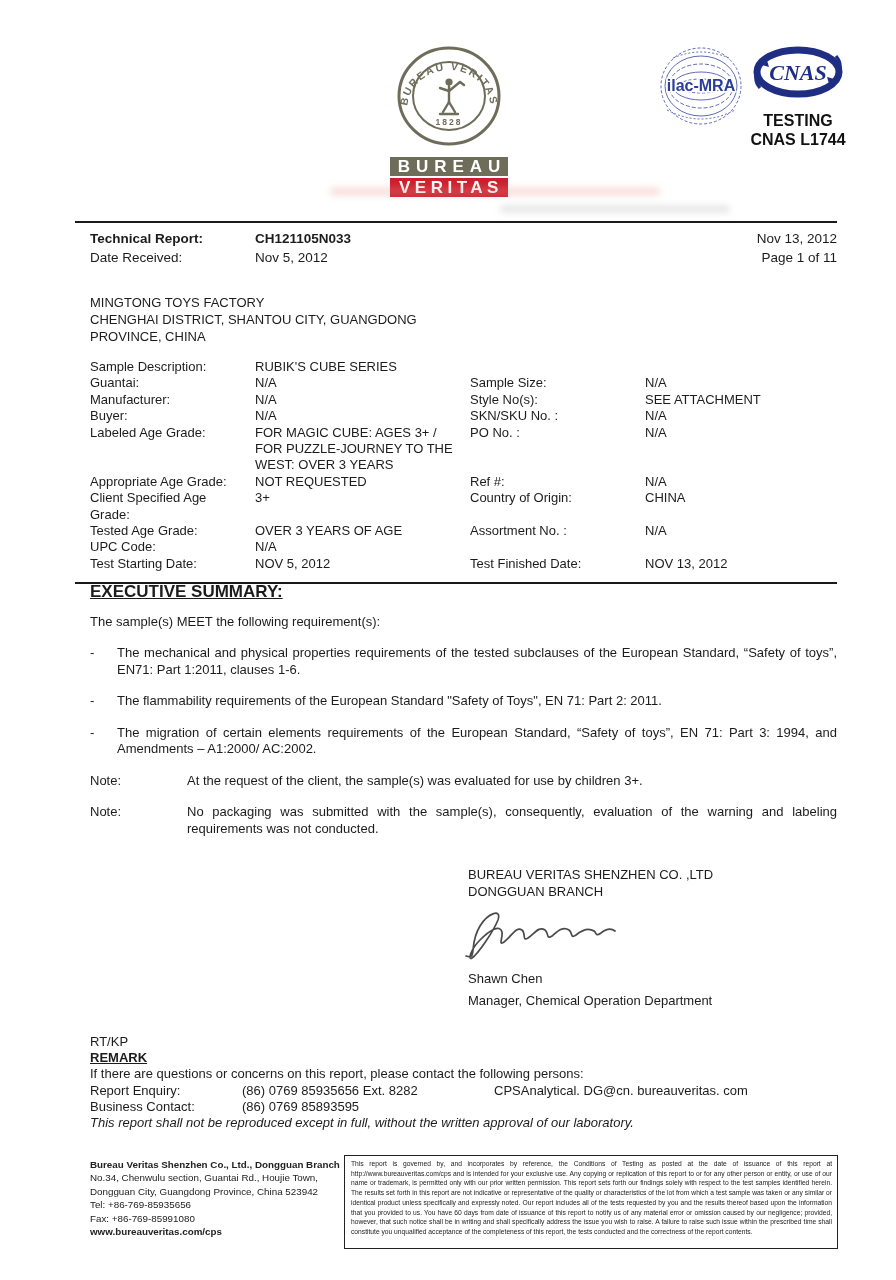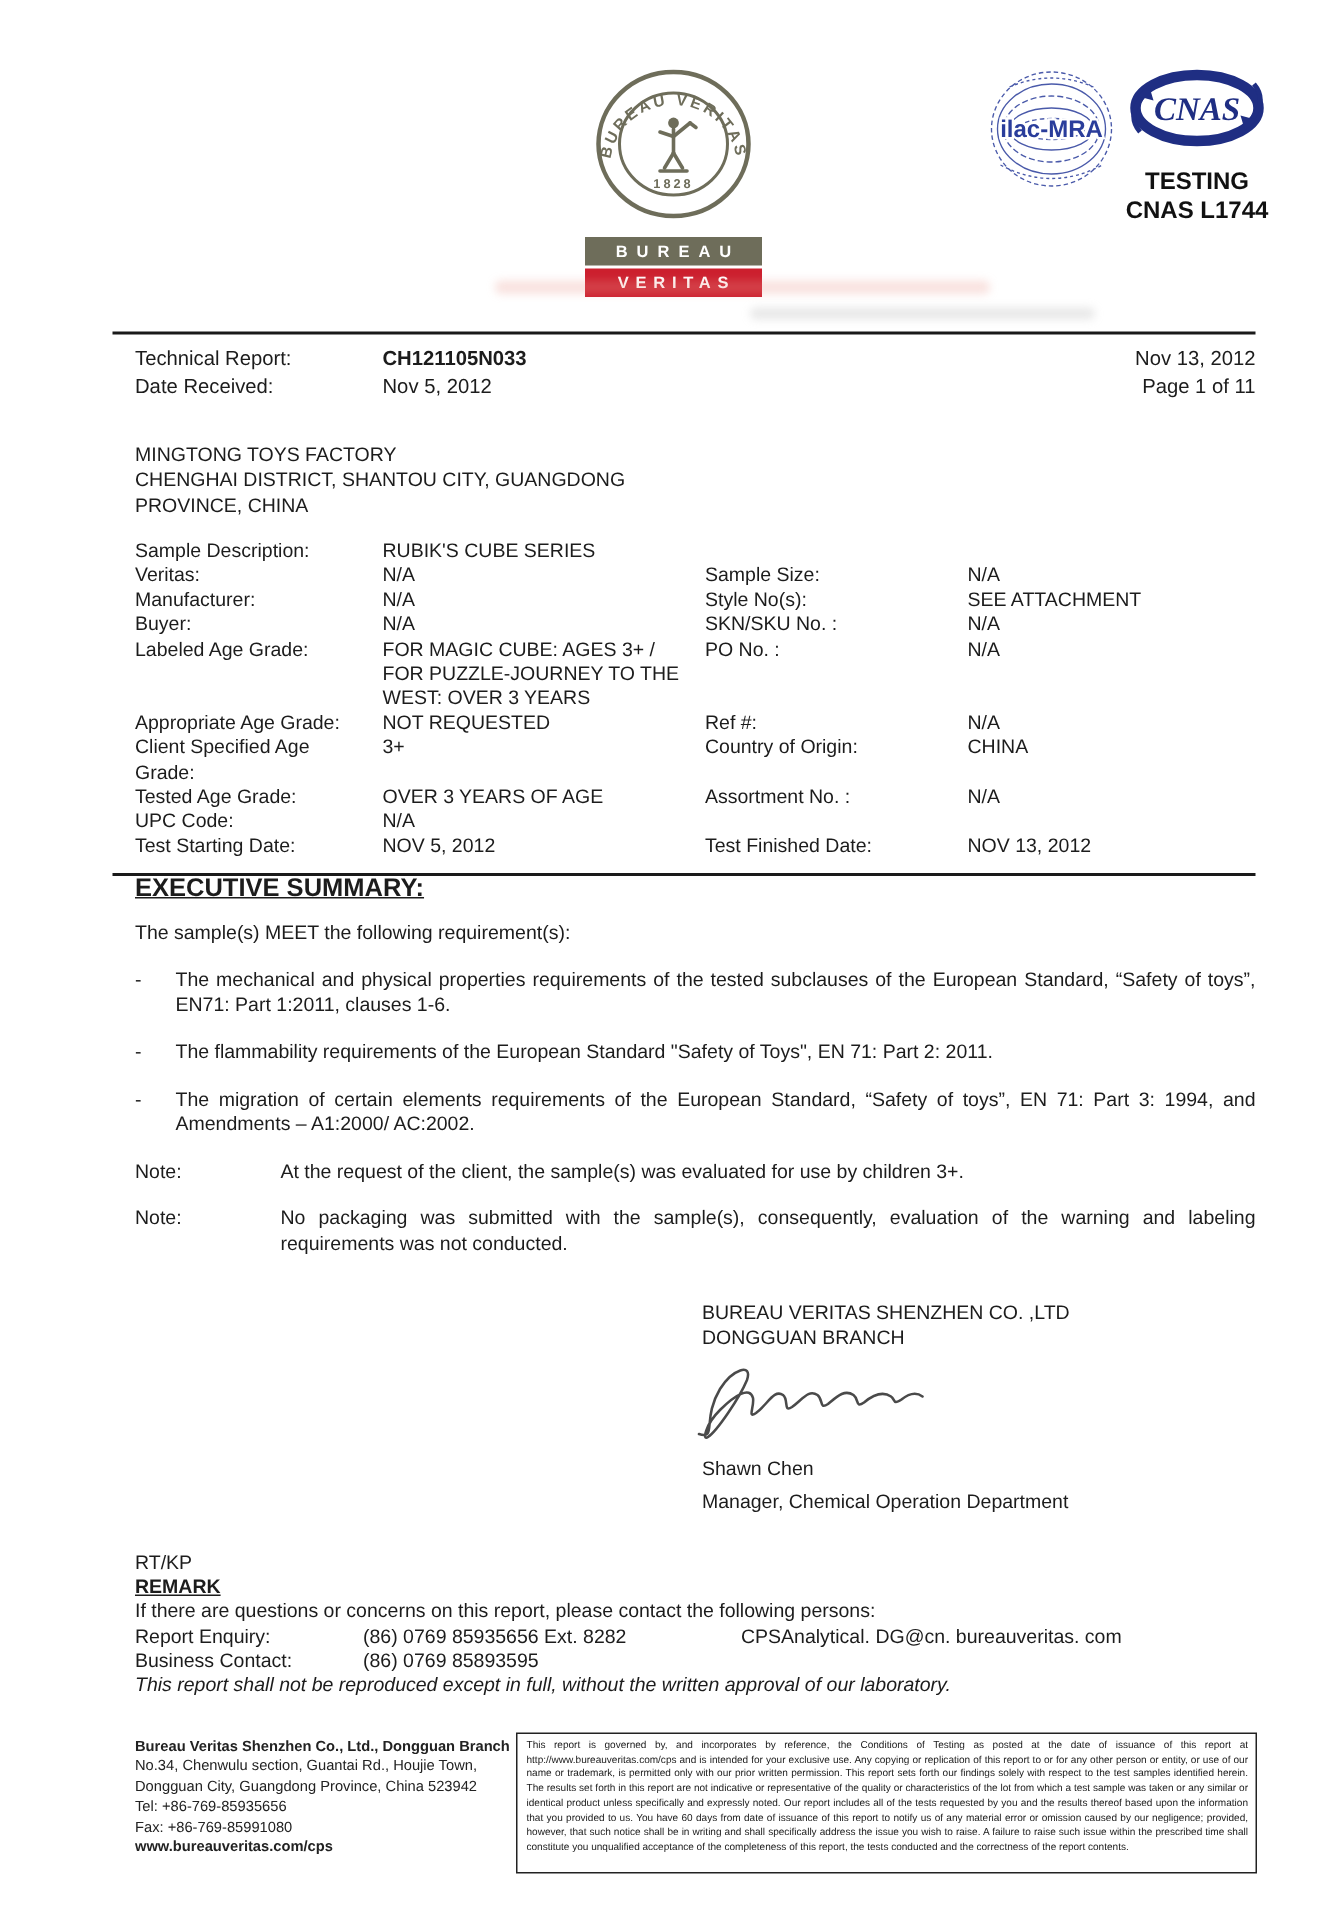--- a/index.html
+++ b/index.html
@@ -7,42 +7,42 @@
   body { font-family:"Liberation Sans", sans-serif; color:#1c1c1c; }
   .page {
     position:relative; width:896px; height:1280px; margin:0 auto;
     background:#ffffff; overflow:hidden;
   }
   .abs { position:absolute; }
 
   
   .bv-logo-wrap { left:388px; top:44px; width:122px; text-align:center; }
   .bv-band { width:118px; margin:0 auto; height:19px; display:flex; align-items:center; justify-content:center;
-    color:#fff; font-weight:bold; font-size:11px; letter-spacing:6px; padding-left:6px; }
+    color:#fff; font-weight:bold; font-size:17px; letter-spacing:6px; padding-left:6px; }
   .bv-band.bureau { background:#6e6d5a; margin-top:5px; }
   .bv-band.veritas { background:#cc1f2e; margin-top:2px; letter-spacing:4.5px; padding-left:4px; }
 
   .ilac-wrap { left:653px; top:44px; width:96px; height:88px; }
   .cnas-wrap { left:748px; top:40px; width:100px; }
   .cnas-cap { text-align:center; font-weight:bold; font-size:16px; color:#111; line-height:17px; margin-top:2px; }
 
   .smudge-pink { left:330px; top:187px; width:330px; height:9px;
      background:rgba(235,150,140,0.28); filter:blur(3px); border-radius:4px; }
   .smudge-gray { left:500px; top:205px; width:230px; height:8px;
      background:rgba(180,180,180,0.30); filter:blur(3px); border-radius:4px; }
 
   
   .rule { left:75px; width:762px; height:0; border-top:2px solid #1a1a1a; }
   .rule-1 { top:221px; }
   .rule-2 { top:582px; border-top-width:2px; }
 
   
   .hdr { left:90px; top:229px; width:747px; font-size:13.5px; line-height:19px; }
   .hdr-row { display:flex; }
-  .hdr-label { width:165px; font-weight:normal; }
+  .hdr-label { width:165px; font-weight:bold; }
   .hdr-label.normal { font-weight:normal; }
   .hdr-value { width:360px; font-weight:bold; }
   .hdr-value.normal { font-weight:normal; }
   .hdr-right { margin-left:auto; text-align:right; font-weight:normal; }
 
   
   .addr { left:90px; top:295px; font-size:13px; line-height:16.8px; }
 
   
   .info-table { left:90px; top:359px; width:747px; font-size:13px; line-height:16.4px; }
@@ -161,21 +161,21 @@
   </div>
 
   <div class="abs info-table">
     <div class="info-row">
       <div>Sample Description:</div>
       <div>RUBIK'S CUBE SERIES</div>
       <div></div>
       <div></div>
     </div>
     <div class="info-row">
-      <div>Veritas:</div>
+      <div>Guantai:</div>
       <div>N/A</div>
       <div>Sample Size:</div>
       <div>N/A</div>
     </div>
     <div class="info-row">
       <div>Manufacturer:</div>
       <div>N/A</div>
       <div>Style No(s):</div>
       <div>SEE ATTACHMENT</div>
     </div>

